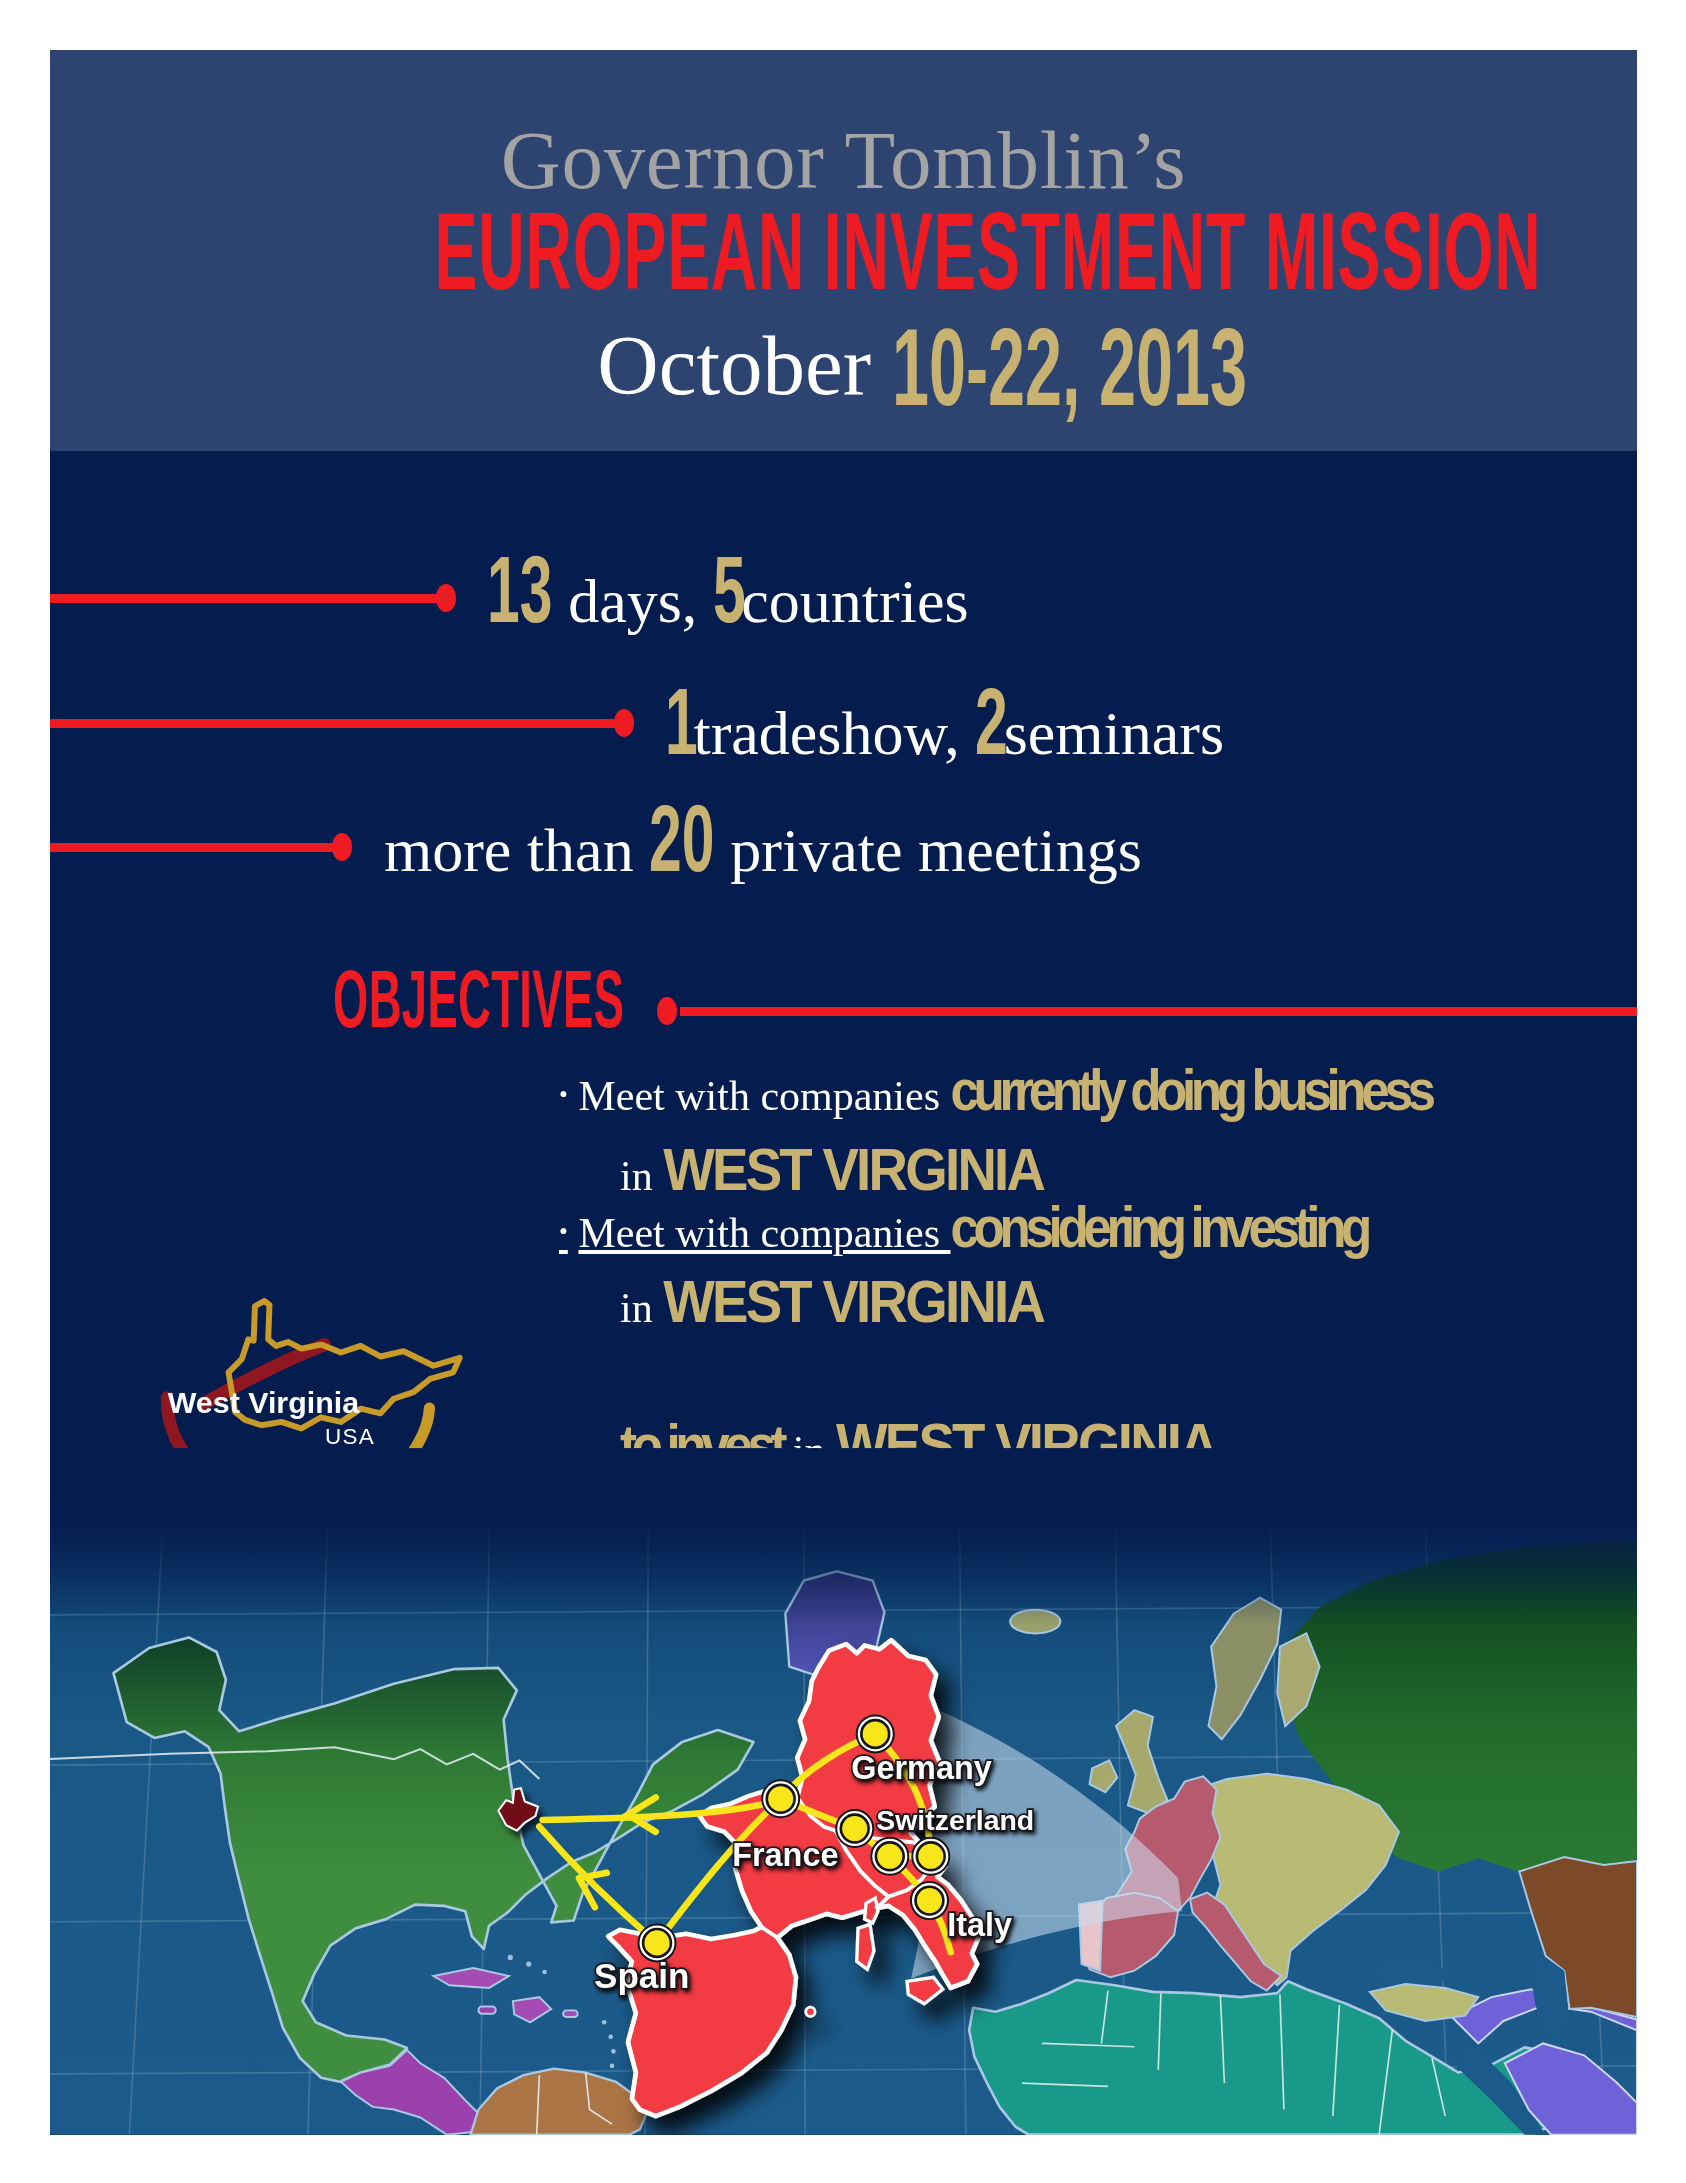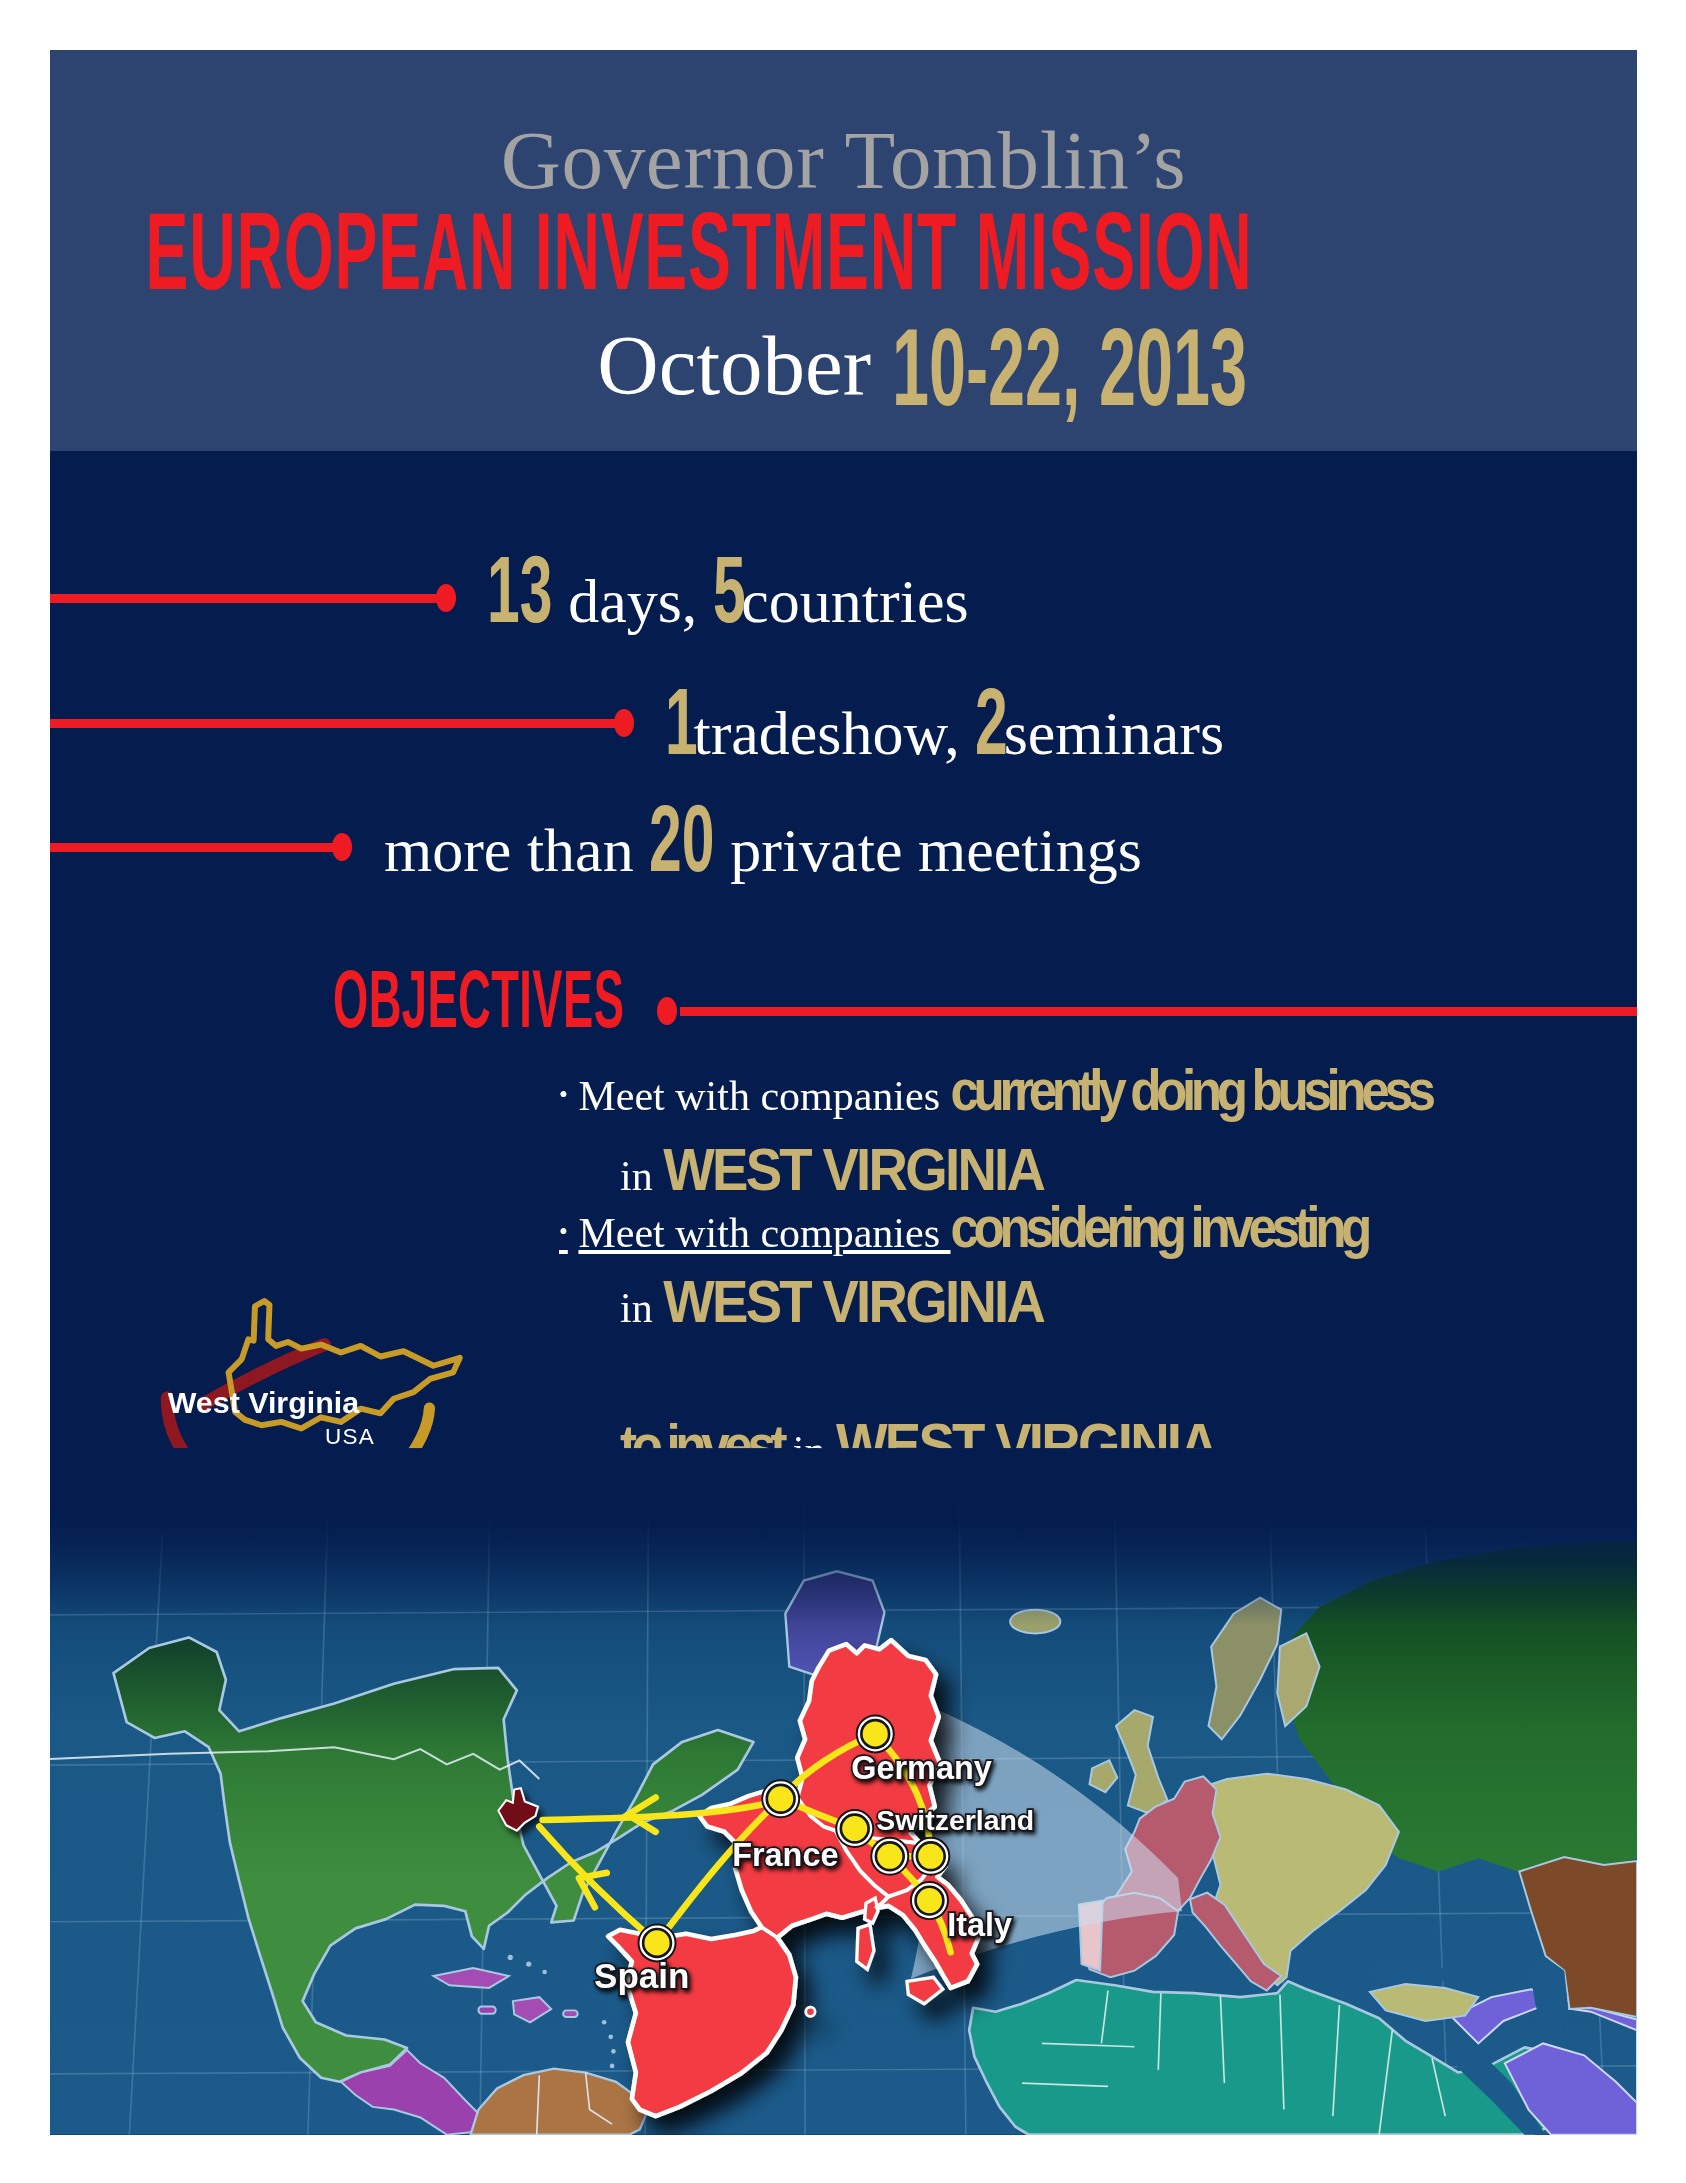--- a/index.html
+++ b/index.html
@@ -3,21 +3,21 @@
 <meta charset="utf-8">
 <style>
   html,body{margin:0;padding:0;}
   body{width:1687px;height:2183px;background:#ffffff;position:relative;
        font-family:"Liberation Serif",serif;}
   .poster{position:absolute;left:50px;top:50px;width:1587px;height:2085px;
           background:var(--body_bg,#041c4e);overflow:hidden;}
   .band{position:absolute;left:0;top:0;width:1587px;height:401px;background:var(--header_bg,#2d4370);}
   .t1{position:absolute;top:69px;left:0;width:1587px;text-align:center;
       font-size:83px;line-height:1;color:#a3a3a3;letter-spacing:0.7px;}
-  .t2{position:absolute;top:147px;left:0;width:1587px;display:flex;justify-content:flex-end;}
+  .t2{position:absolute;top:147px;left:0;width:1587px;display:flex;justify-content:flex-start;}
   .t2 span{font-family:"Liberation Sans",sans-serif;font-weight:700;font-size:109px;line-height:1;
       color:var(--accent_red,#ee1b23);transform:scale(0.59,1);transform-origin:50% 50%;
       letter-spacing:1.3px;white-space:nowrap;}
   .t3{position:absolute;top:263px;left:0;width:1622px;text-align:center;color:#fff;
       font-size:85px;line-height:1.1;white-space:nowrap;padding-left:44px;}
   .dates{display:inline-block;font-family:"Liberation Sans",sans-serif;font-weight:700;
       font-size:109px;line-height:1;color:var(--gold,#c8b272);transform:scale(0.61,1);
       transform-origin:0 72%;margin-right:-2.4em;vertical-align:-10.6px;}
   .sline{position:absolute;height:8.6px;background:var(--accent_red,#ee1b23);}
   .sdot{position:absolute;width:20px;height:28px;border-radius:50%;background:var(--accent_red,#ee1b23);}

